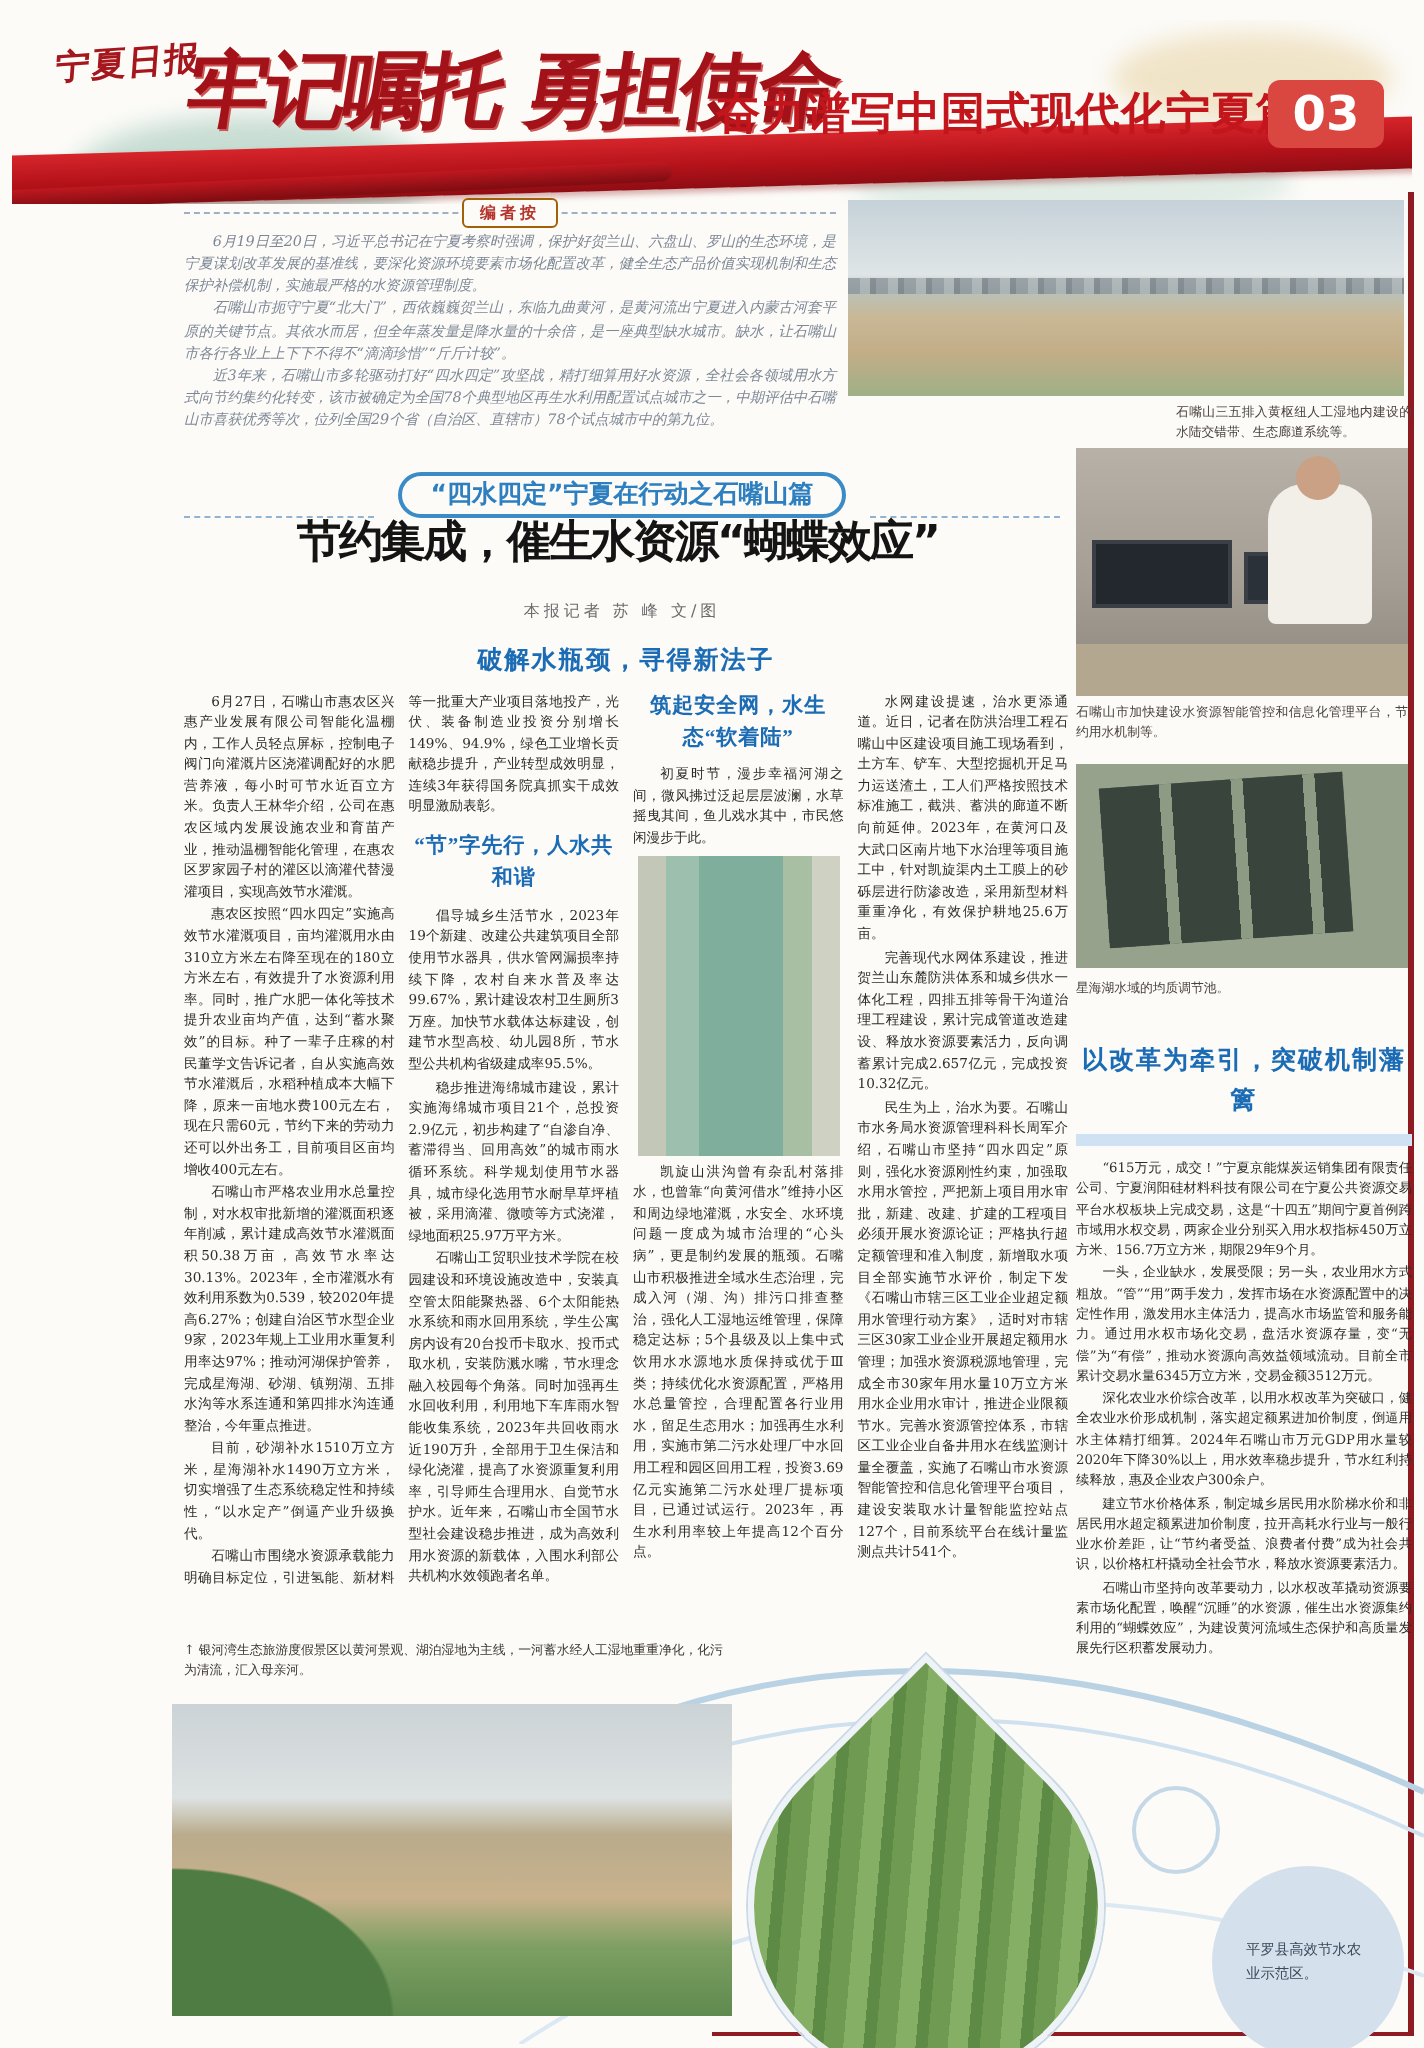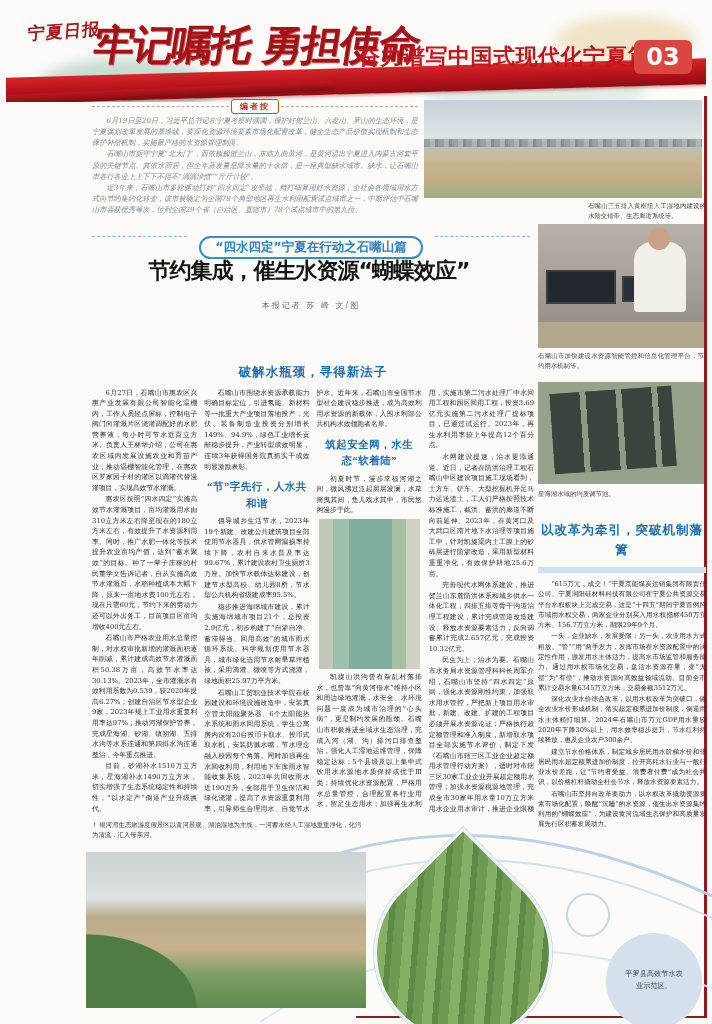--- a/index.html
+++ b/index.html
@@ -88,46 +88,46 @@
 
   .drop-photo { position: absolute; left: 374px; top: 864px; width: 178px; height: 178px;
     border-radius: 0 50% 50% 50%; transform: rotate(45deg); overflow: hidden;
     border: 3px solid #eef3f7; box-shadow: 0 0 0 1px #c9d9e6; }
   .drop-inner { width: 160%; height: 160%; margin: -30%; transform: rotate(-45deg);
     background: repeating-linear-gradient(95deg, #6f9a52 0 10px, #86af66 10px 20px, #5d8a45 20px 26px); }
 
   .droplet-note { position: absolute; left: 606px; top: 933px; width: 96px; height: 96px;
     border-radius: 50%; background: #d4e1ec; display: flex; align-items: center; justify-content: center; }
   .droplet-note div { width: 62px; color: #3a4a5a; font-size: 7.2px; line-height: 1.6;
-    text-align: center; font-family: Liberation Mono, monospace; }
+    font-family: Liberation Sans, sans-serif; }
   .ring { position: absolute; left: 566px; top: 893px; width: 44px; height: 44px;
     border: 2px solid #c5d8e8; border-radius: 50%; }
 
   .swoosh { position: absolute; left: 200px; top: 778px; width: 512px; height: 244px; z-index: 0; }
   .photo, .drop-photo, .droplet-note { z-index: 1; }
 
   
   .kicker-row { position: absolute; left: 92px; top: 236px; width: 438px;
-    display: flex; align-items: flex-start; justify-content: center; gap: 12px; }
+    display: flex; align-items: flex-end; justify-content: center; gap: 12px; }
   .kicker-dash { flex: 1; border-top: 1px dashed #8fb3d1; }
   .kicker-pill { border: 2px solid #3a8bc6; border-radius: 14px; color: #2e7fc0;
     font-size: 12.5px; font-weight: bold; padding: 1px 14px; white-space: nowrap; }
   .headline { position: absolute; left: 78px; top: 256px; width: 462px; text-align: center;
     font-size: 22px; font-weight: 900; color: #141414; letter-spacing: -1px; }
   .byline { position: absolute; left: 92px; top: 300px; width: 438px; text-align: center;
     font-size: 8px; color: #6d6d6d; letter-spacing: 2px; }
 
   
   .main-flow { position: absolute; left: 92px; top: 320px; width: 442px; height: 498px;
     column-count: 4; column-gap: 7px; overflow: hidden;
     font-size: 6.8px; line-height: 1.56; text-align: justify; color: #2e2c2a;
     font-family: "DejaVu Serif", serif; }
   .main-flow p { text-indent: 2em; margin-bottom: 1px; }
   .sec-head-1 { column-span: all; text-align: center; color: #1b6cb5; font-weight: bold;
-    font-size: 12.5px; font-family: "DejaVu Sans", sans-serif; margin-bottom: 6px; letter-spacing: 1px; margin-top: 42px; }
+    font-size: 12.5px; font-family: "DejaVu Sans", sans-serif; margin-bottom: 6px; letter-spacing: 1px; }
   .sec-head-inline { text-align: center; color: #1b6cb5; font-weight: bold; font-size: 10.5px;
     font-family: Liberation Serif, serif; margin: 7px 0 4px; letter-spacing: 0.5px; break-after: avoid; }
 
   .sec4 { position: absolute; left: 538px; top: 520px; width: 168px; height: 360px; overflow: hidden;
     font-size: 6.6px; line-height: 1.56; text-align: justify; color: #2e2c2a;
     font-family: "DejaVu Serif", serif; }
   .sec4-head { text-align: center; color: #1b6cb5; font-weight: bold; font-size: 12.5px;
     font-family: "DejaVu Sans", sans-serif; letter-spacing: 1px; padding-bottom: 14px;
     background: linear-gradient(0deg, #cfe2f3 0 6px, transparent 6px); margin-bottom: 6px; }
   .sec4 p { text-indent: 2em; margin-bottom: 1px; }

